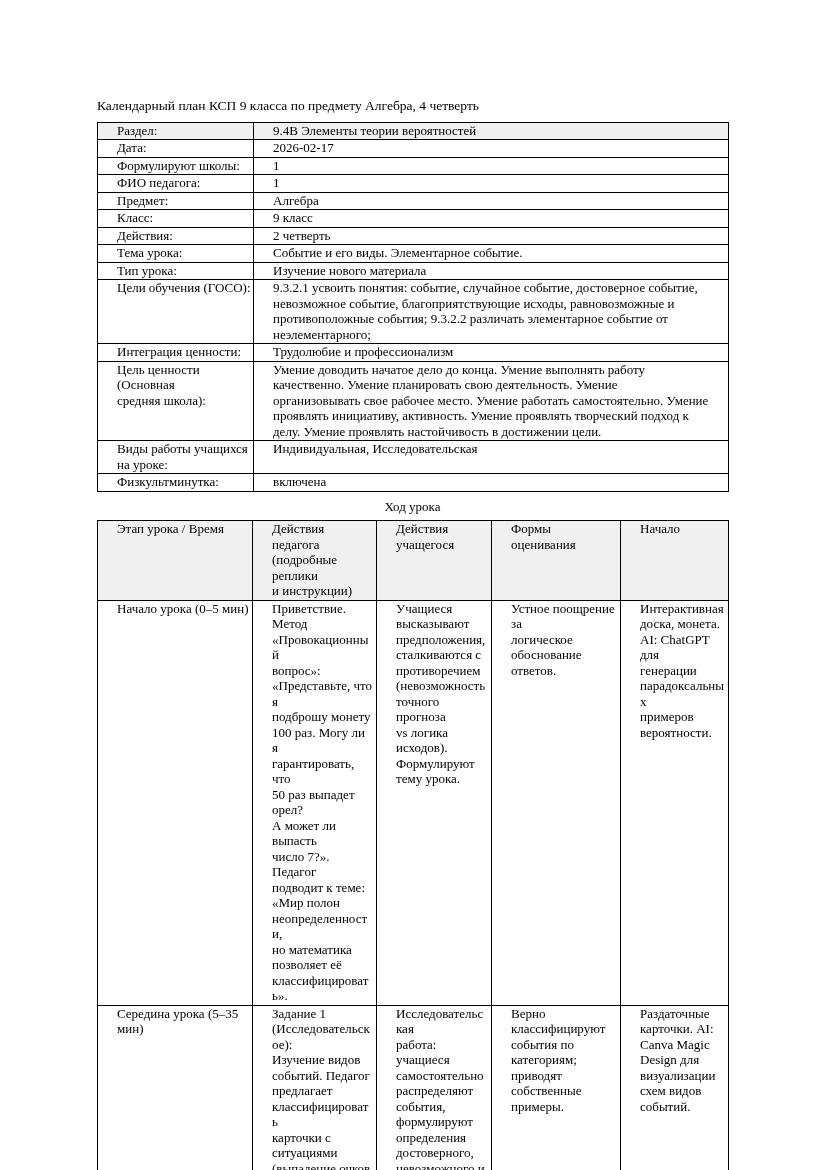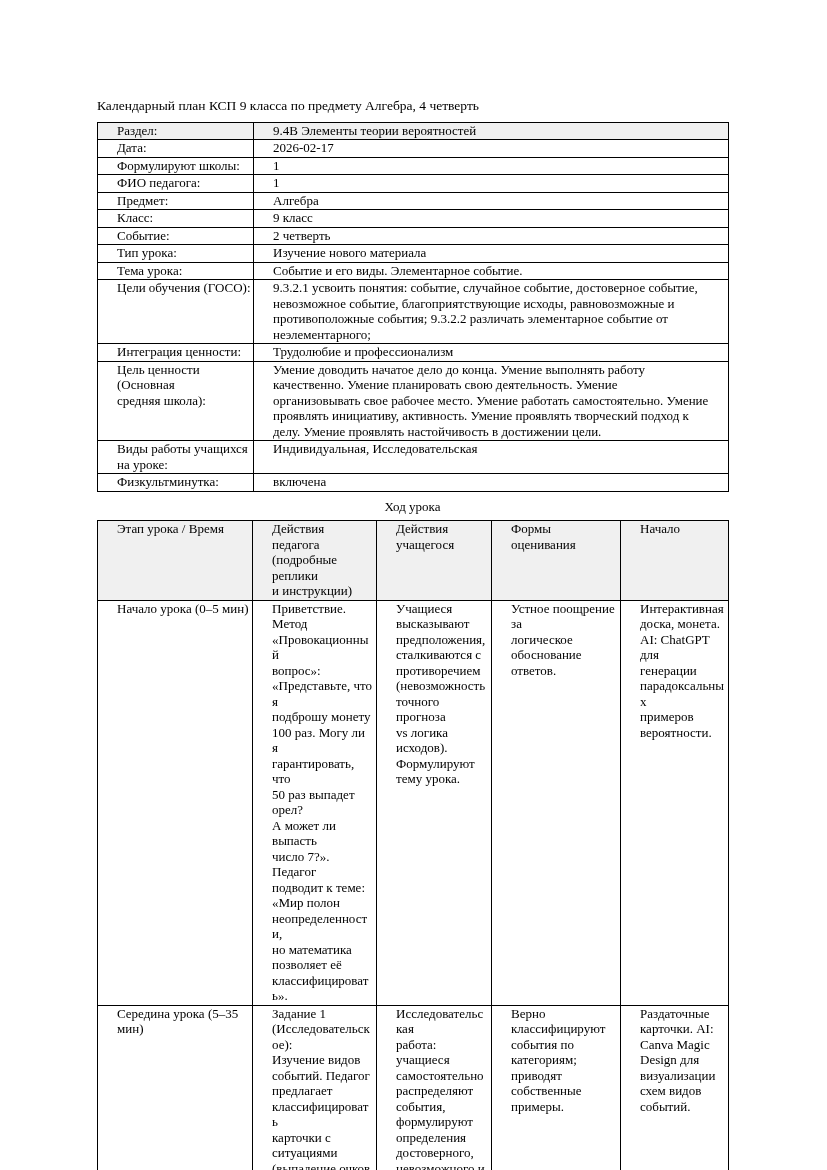--- a/index.html
+++ b/index.html
@@ -91,30 +91,30 @@
       </tr>
       <tr>
         <td>Предмет:</td>
         <td>Алгебра</td>
       </tr>
       <tr>
         <td>Класс:</td>
         <td>9 класс</td>
       </tr>
       <tr>
-        <td>Событие:</td>
+        <td>Действия:</td>
         <td>2 четверть</td>
+      </tr>
+      <tr>
+        <td>Тема урока:</td>
+        <td>Событие и его виды. Элементарное событие.</td>
       </tr>
       <tr>
         <td>Тип урока:</td>
         <td>Изучение нового материала</td>
-      </tr>
-      <tr>
-        <td>Тема урока:</td>
-        <td>Событие и его виды. Элементарное событие.</td>
       </tr>
       <tr>
         <td>Цели обучения (ГОСО):</td>
         <td>9.3.2.1 усвоить понятия: событие, случайное событие, достоверное событие,
 невозможное событие, благоприятствующие исходы, равновозможные и
 противоположные события; 9.3.2.2 различать элементарное событие от
 неэлементарного;</td>
       </tr>
       <tr>
         <td>Интеграция ценности:</td>

